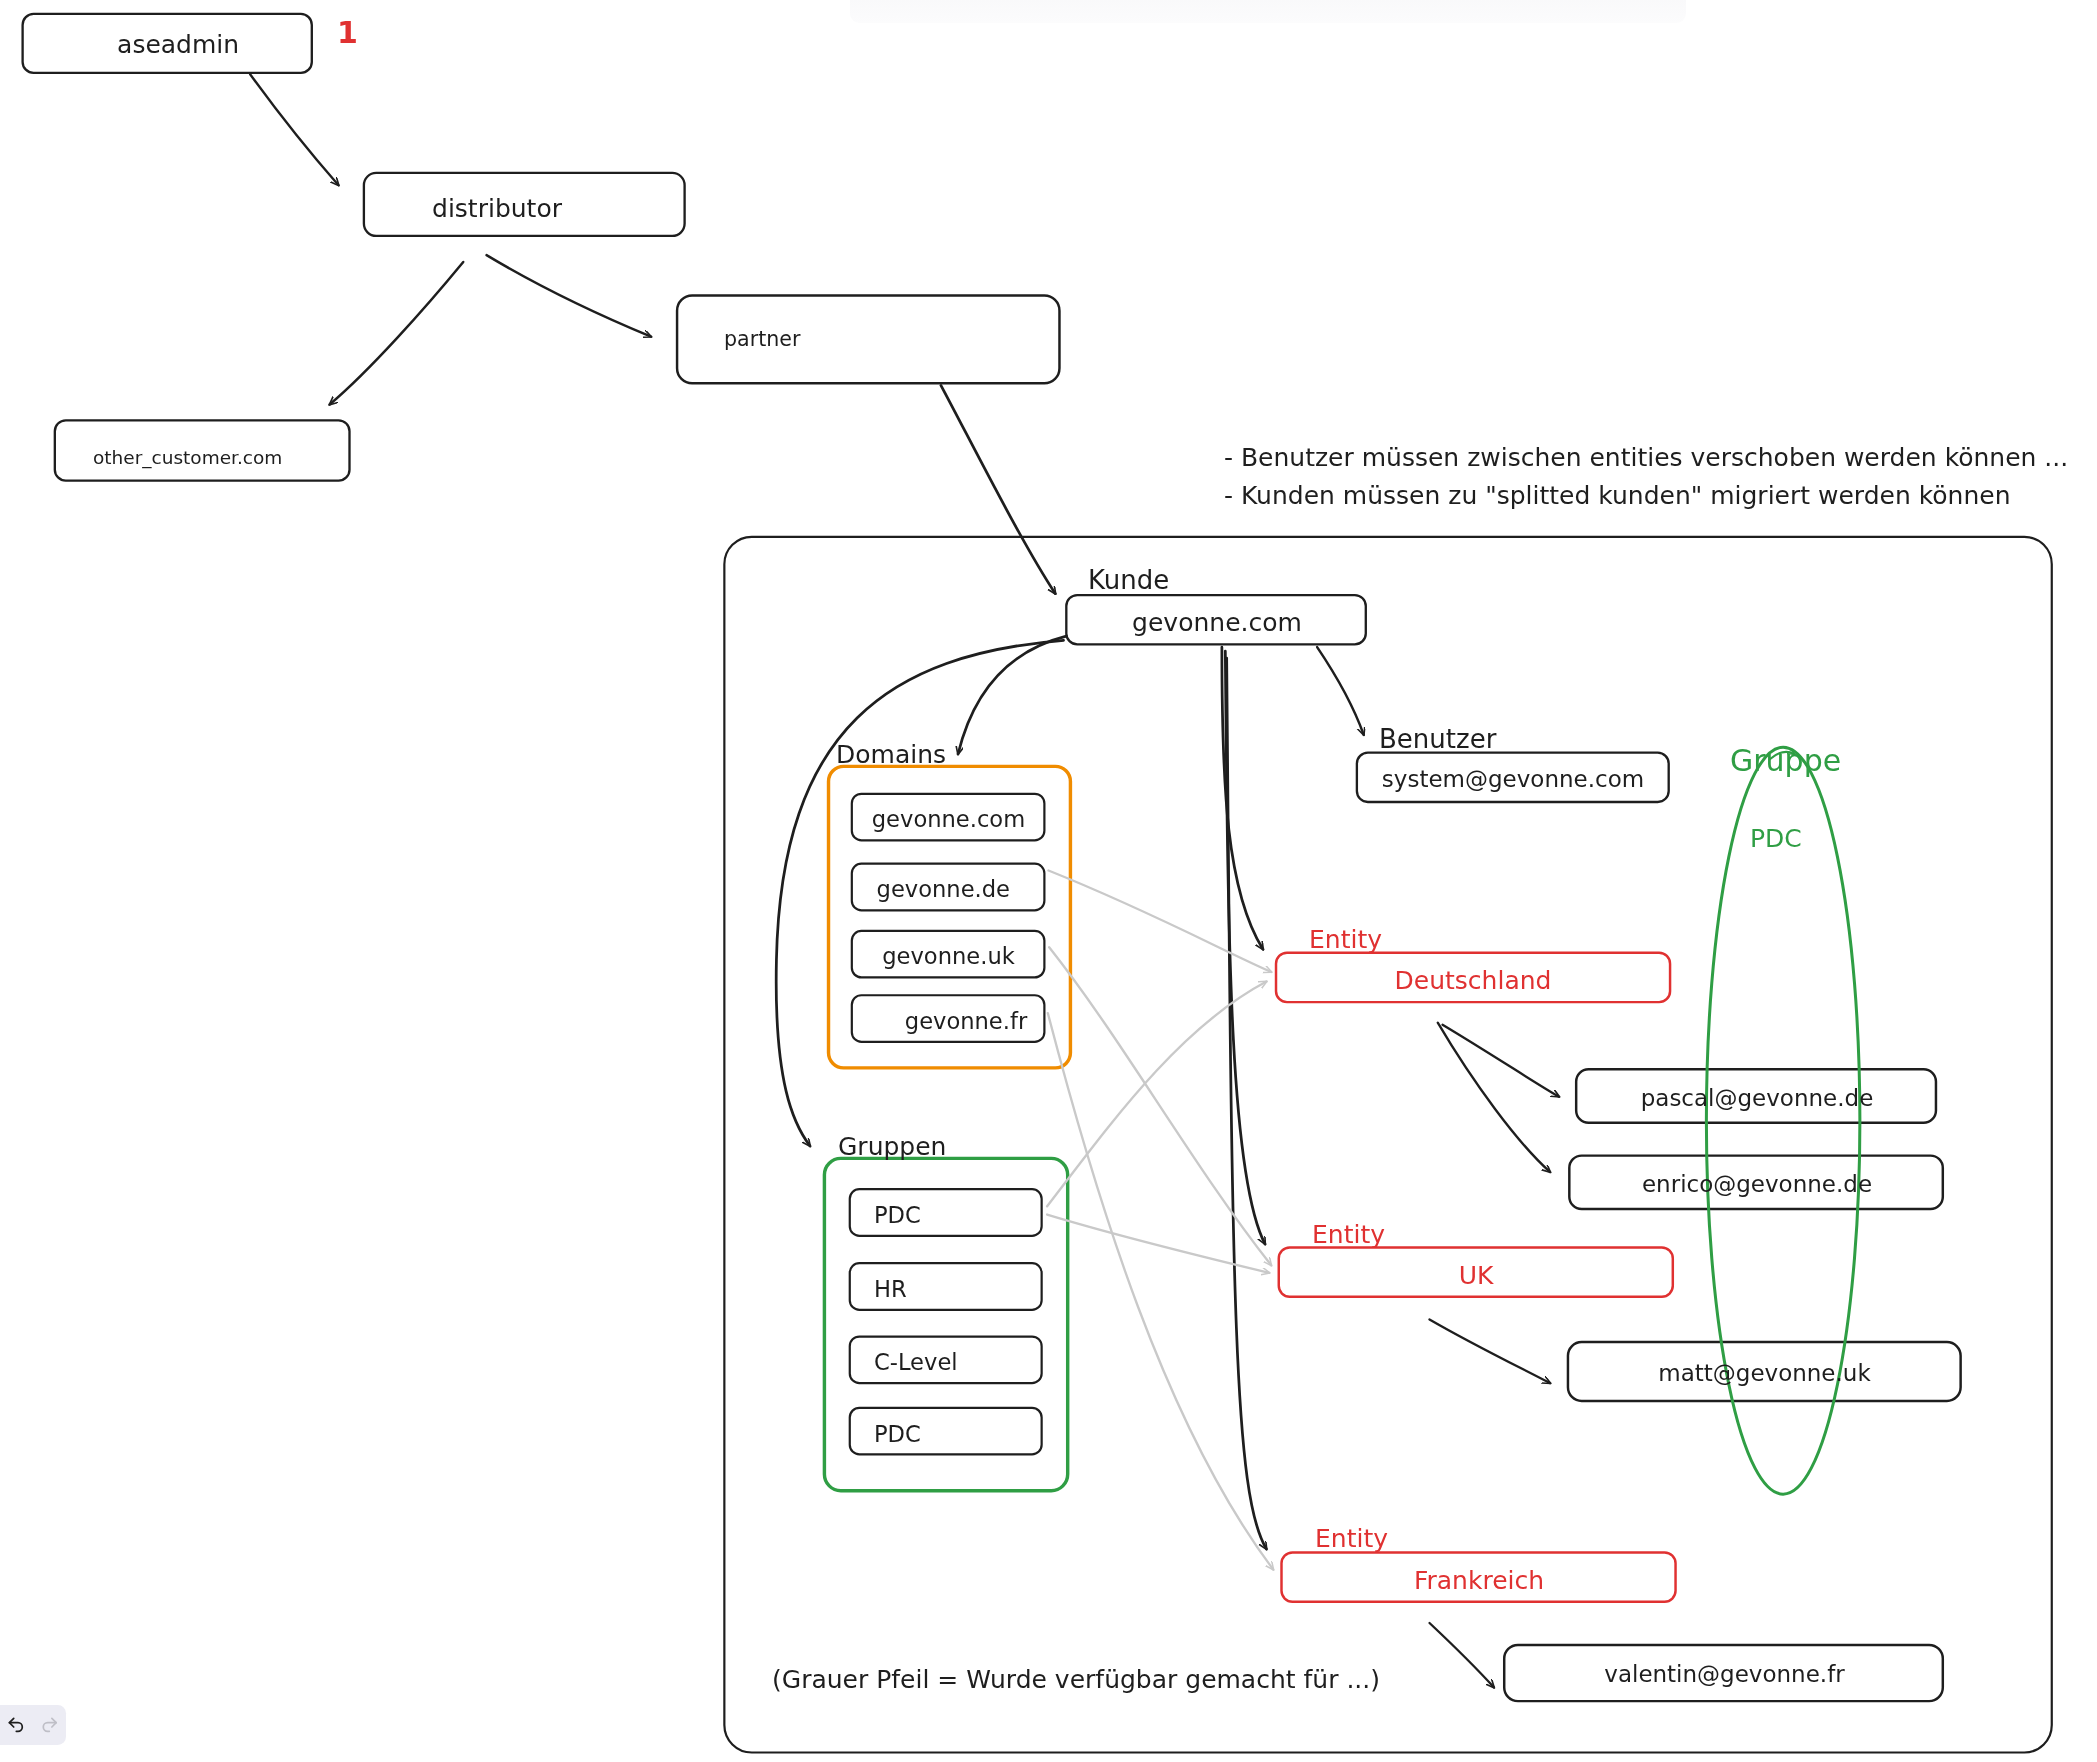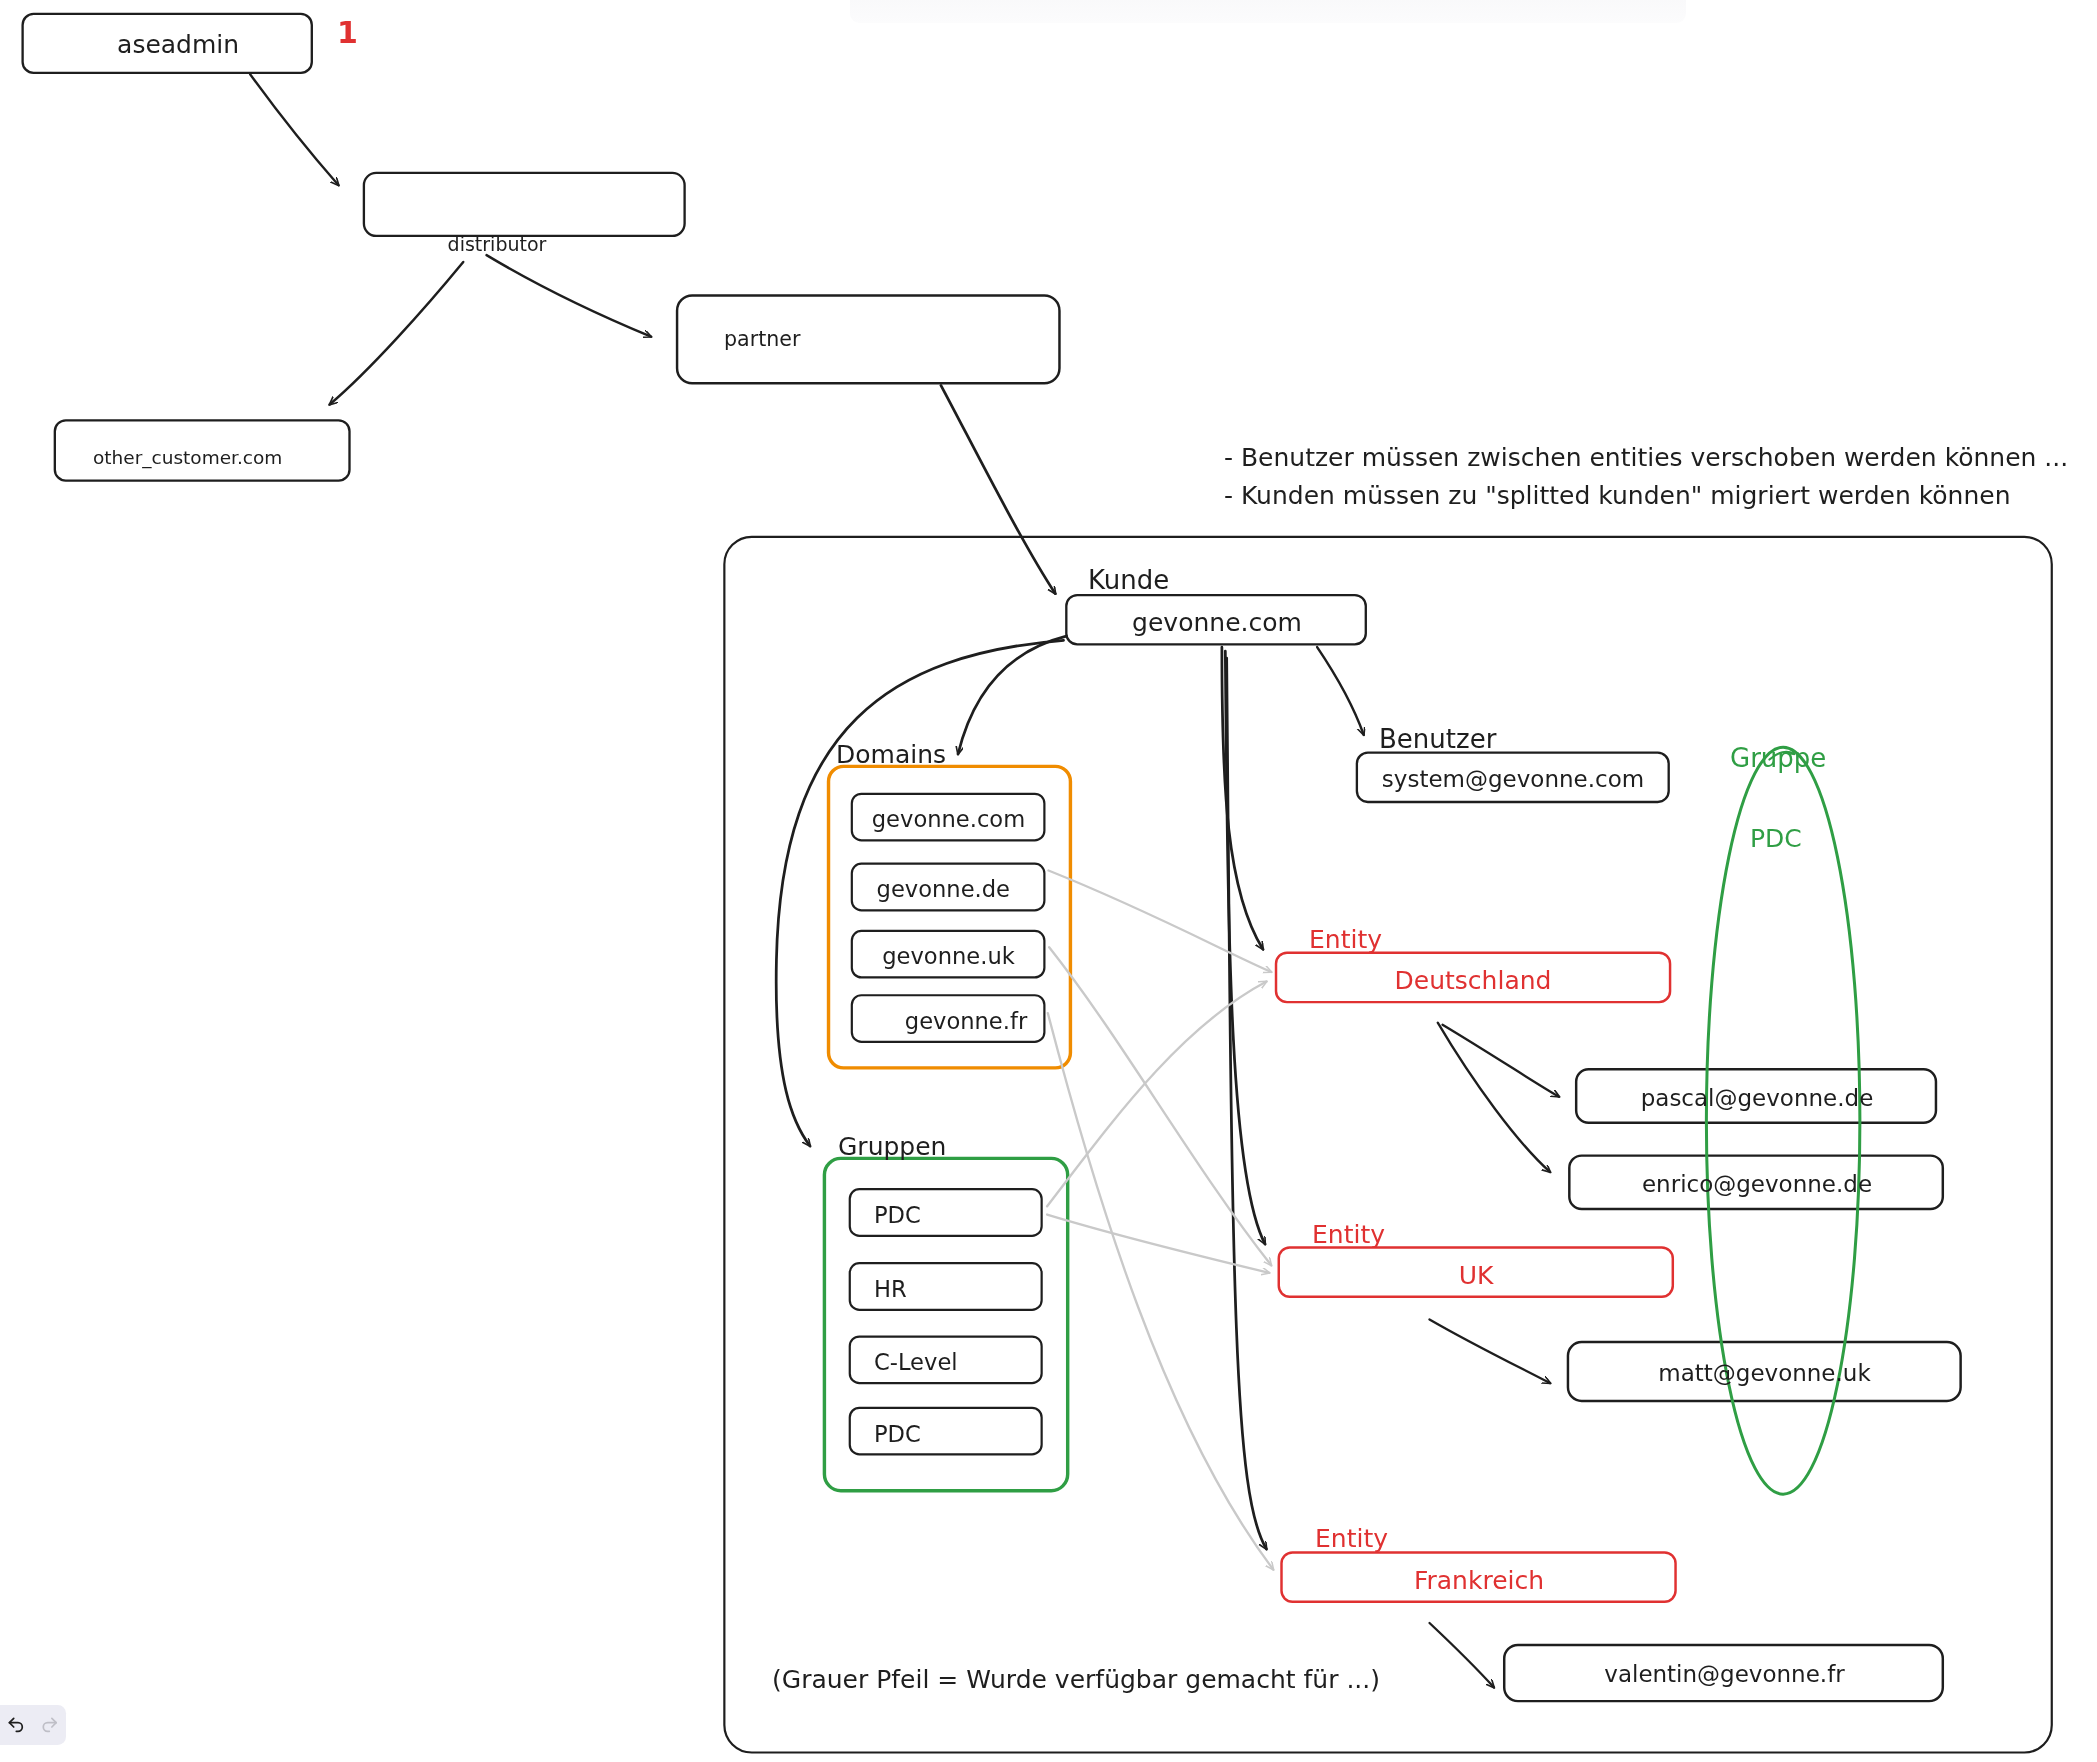--- a/index.html
+++ b/index.html
@@ -180,21 +180,21 @@
   </g>
 
   <g>
     <ellipse cx="2602" cy="1635" rx="112" ry="545" fill="none" stroke="#2f9e44" stroke-width="4.4"></ellipse>
     <path d="M2582,1108 C2596,1096 2608,1094 2618,1100" fill="none" stroke="#2f9e44" stroke-width="3.2" stroke-linecap="round" marker-end="url(#ah-green)"></path>
   </g>
 </svg>
 
 <div class="lbl hand ctr" style="left:22.6px;top:29px;width:311px;font-size:25px;">aseadmin</div>
 <div class="lbl hand red" style="left:337px;top:13.7px;font-size:30px;font-weight:700;">1</div>
-<div class="lbl hand ctr" style="left:364px;top:193px;width:266px;font-size:19px;margin-top:40px;">distributor</div>
+<div class="lbl hand ctr" style="left:364px;top:193px;width:266px;font-size:25px;">distributor</div>
 <div class="lbl hand" style="left:93px;top:446px;font-size:18.5px;">other_customer.com</div>
 <div class="lbl hand" style="left:724px;top:327px;font-size:20.6px;">partner</div>
 
 <div class="lbl hand" style="left:1224px;top:442px;font-size:25px;">- Benutzer müssen zwischen entities verschoben werden können ...</div>
 <div class="lbl hand" style="left:1224px;top:480px;font-size:25px;">- Kunden müssen zu "splitted kunden" migriert werden können</div>
 <div class="lbl hand" style="left:772px;top:1664px;font-size:25px;">(Grauer Pfeil = Wurde verfügbar gemacht für ...)</div>
 
 <div class="lbl hand" style="left:1088px;top:564px;font-size:26px;">Kunde</div>
 <div class="lbl hand ctr" style="left:1067px;top:607px;width:300px;font-size:25px;">gevonne.com</div>
 
@@ -206,21 +206,21 @@
 
 <div class="lbl hand" style="left:838px;top:1131px;font-size:25px;">Gruppen</div>
 <div class="lbl hand" style="left:874px;top:1201px;font-size:22.6px;">PDC</div>
 <div class="lbl hand" style="left:874px;top:1275px;font-size:22.6px;">HR</div>
 <div class="lbl hand" style="left:874px;top:1348px;font-size:22.6px;">C-Level</div>
 <div class="lbl hand" style="left:874px;top:1420px;font-size:22.6px;">PDC</div>
 
 <div class="lbl hand" style="left:1379px;top:723px;font-size:26px;">Benutzer</div>
 <div class="lbl hand ctr" style="left:1357px;top:765px;width:312px;font-size:23px;">system@gevonne.com</div>
 
-<div class="lbl hand green" style="left:1730px;top:742px;font-size:26px;">Gruppe</div>
+<div class="lbl hand green" style="left:1730px;top:742px;font-size:30px;">Gruppe</div>
 <div class="lbl hand green" style="left:1750px;top:823px;font-size:25px;">PDC</div>
 
 <div class="lbl hand red" style="left:1309px;top:924px;font-size:25px;">Entity</div>
 <div class="lbl hand red ctr" style="left:1276px;top:965px;width:394px;font-size:25px;">Deutschland</div>
 
 <div class="lbl hand red" style="left:1312px;top:1219px;font-size:25px;">Entity</div>
 <div class="lbl hand red ctr" style="left:1279px;top:1260px;width:394px;font-size:25px;">UK</div>
 
 <div class="lbl hand red" style="left:1315px;top:1523px;font-size:25px;">Entity</div>
 <div class="lbl hand red ctr" style="left:1282px;top:1565px;width:394px;font-size:25px;">Frankreich</div>

